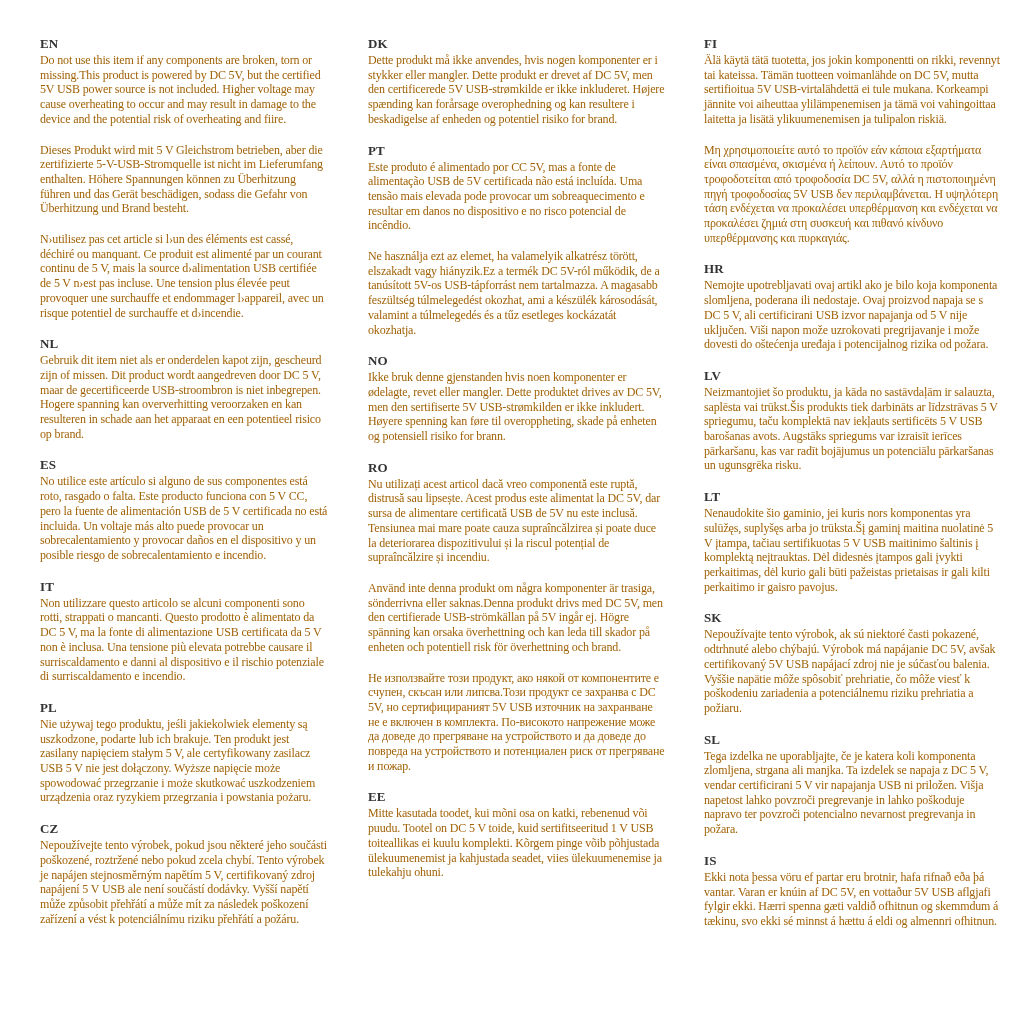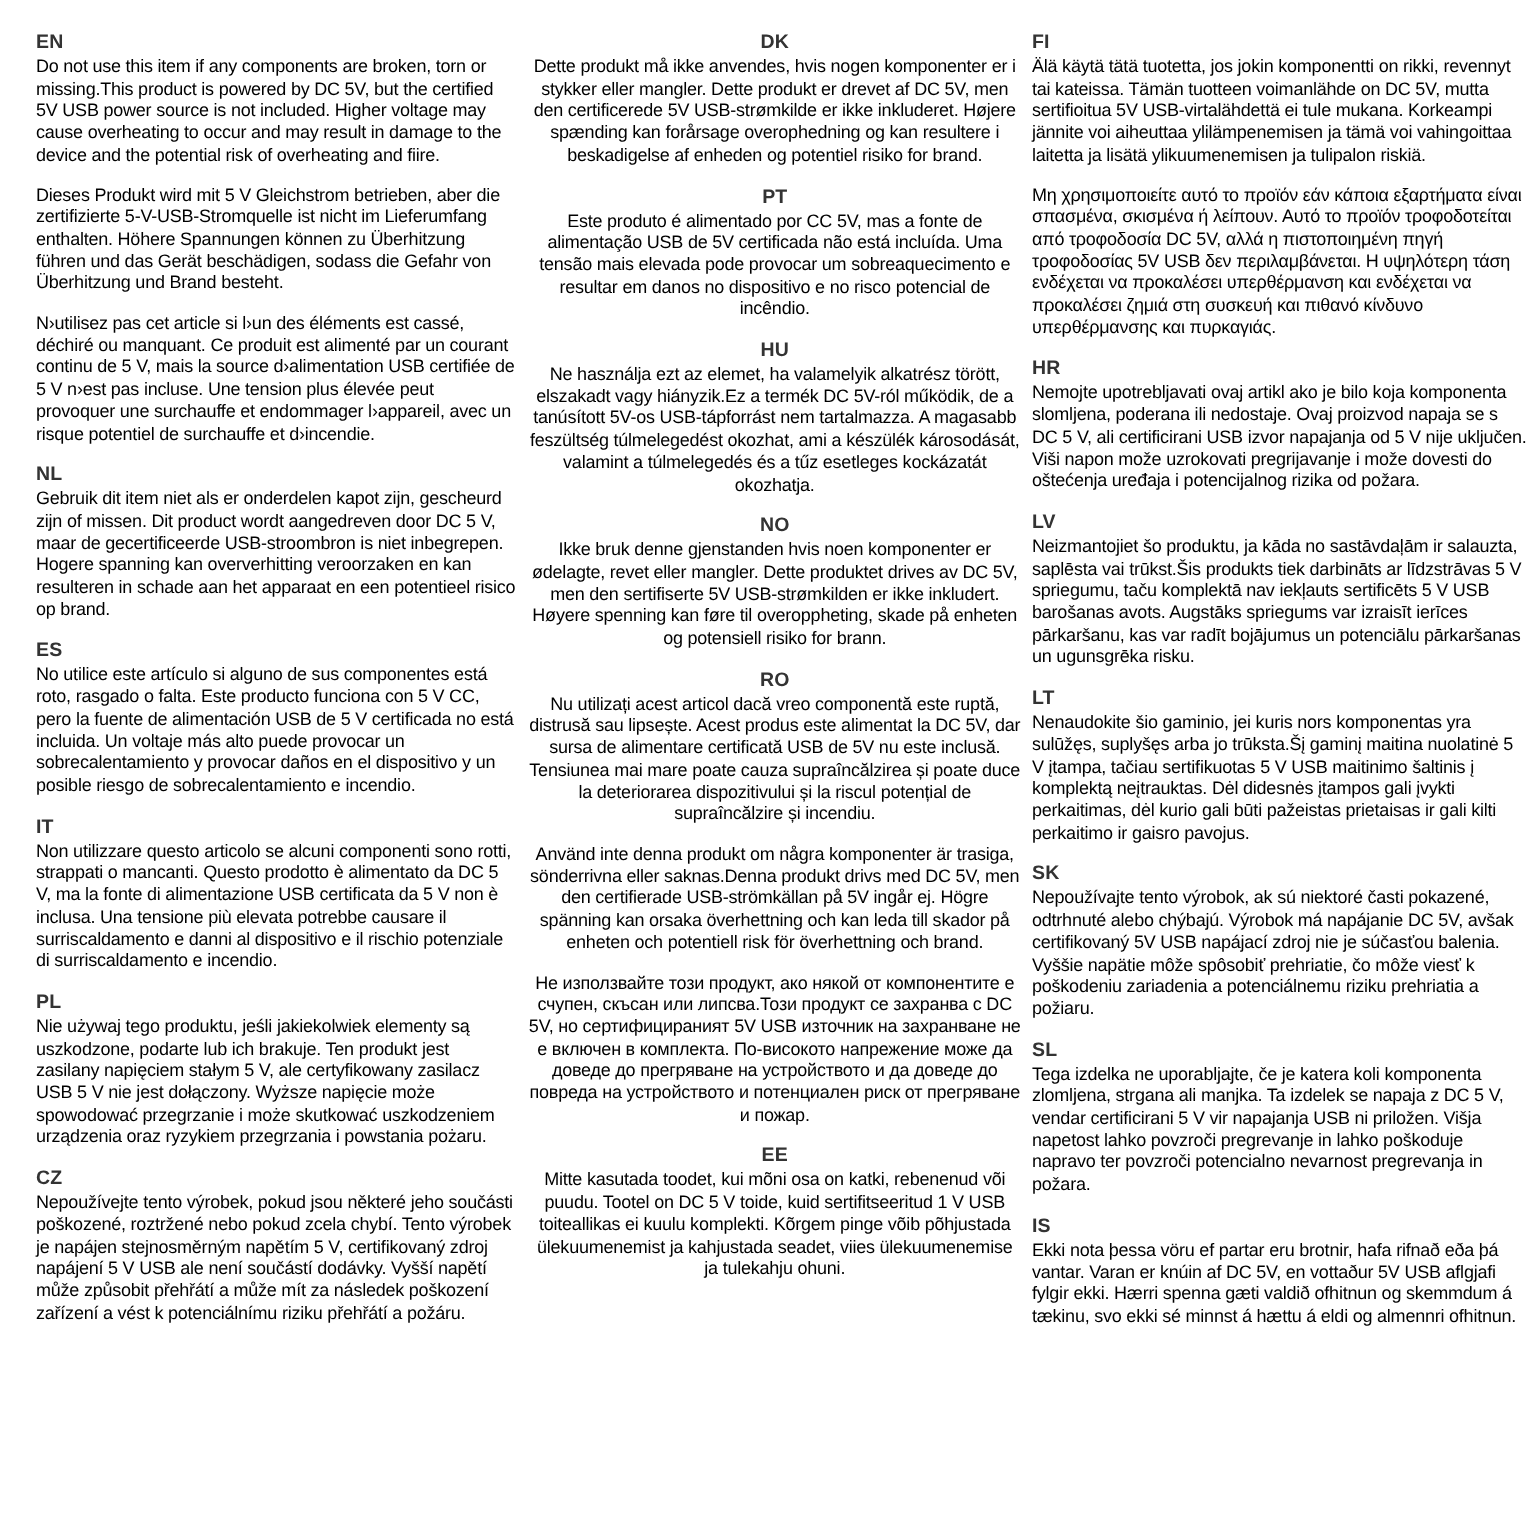--- a/index.html
+++ b/index.html
@@ -17,38 +17,38 @@
   .page {
     display: flex;
     box-sizing: border-box;
     padding: 20px 6px 0 24px;
     width: 1024px;
   }
   .col {
     box-sizing: border-box;
   }
   .col-1 { width: 320px; margin-right: 8px; }
-  .col-2 { width: 329px; margin-right: 7px; text-align: center; }
+  .col-2 { width: 329px; margin-right: 7px; }
   .col-3 { width: 330px; }
-  .section { margin: 0; }
+  .section { margin: 16px; font-family: Liberation Serif, serif; }
   .section + .section { margin-top: 12px; }
   .lang-code {
     font-weight: bold;
     font-size: 13px;
     line-height: 15px;
     color: #333333;
     margin-bottom: 2px;
     letter-spacing: 0.1px;
   }
   .lang-text {
     font-size: 12px;
     line-height: 14.7px;
     letter-spacing: -0.15px;
     word-spacing: 0px;
-    color: #000000;
+    color: #a16207;
   }
 </style>
 </head>
 <body>
 
 <div class="page">
 
   <div class="col col-1">
     <div class="section">
       <div class="lang-code">EN</div>
@@ -85,21 +85,20 @@
   <div class="col col-2">
     <div class="section">
       <div class="lang-code">DK</div>
       <div class="lang-text">Dette produkt må ikke anvendes, hvis nogen komponenter er i stykker eller mangler. Dette produkt er drevet af DC 5V, men den certificerede 5V USB-strømkilde er ikke inkluderet. Højere spænding kan forårsage overophedning og kan resultere i beskadigelse af enheden og potentiel risiko for brand.</div>
     </div>
     <div class="section">
       <div class="lang-code">PT</div>
       <div class="lang-text">Este produto é alimentado por CC 5V, mas a fonte de alimentação USB de 5V certificada não está incluída. Uma tensão mais elevada pode provocar um sobreaquecimento e resultar em danos no dispositivo e no risco potencial de incêndio.</div>
     </div>
     <div class="section">
-      <div class="lang-code">HU</div>
       <div class="lang-text">Ne használja ezt az elemet, ha valamelyik alkatrész törött, elszakadt vagy hiányzik.Ez a termék DC 5V-ról működik, de a tanúsított 5V-os USB-tápforrást nem tartalmazza. A magasabb feszültség túlmelegedést okozhat, ami a készülék károsodását, valamint a túlmelegedés és a tűz esetleges kockázatát okozhatja.</div>
     </div>
     <div class="section">
       <div class="lang-code">NO</div>
       <div class="lang-text">Ikke bruk denne gjenstanden hvis noen komponenter er ødelagte, revet eller mangler. Dette produktet drives av DC 5V, men den sertifiserte 5V USB-strømkilden er ikke inkludert. Høyere spenning kan føre til overoppheting, skade på enheten og potensiell risiko for brann.</div>
     </div>
     <div class="section">
       <div class="lang-code">RO</div>
       <div class="lang-text">Nu utilizați acest articol dacă vreo componentă este ruptă, distrusă sau lipsește. Acest produs este alimentat la DC 5V, dar sursa de alimentare certificată USB de 5V nu este inclusă. Tensiunea mai mare poate cauza supraîncălzirea și poate duce la deteriorarea dispozitivului și la riscul potențial de supraîncălzire și incendiu.</div>
     </div>

